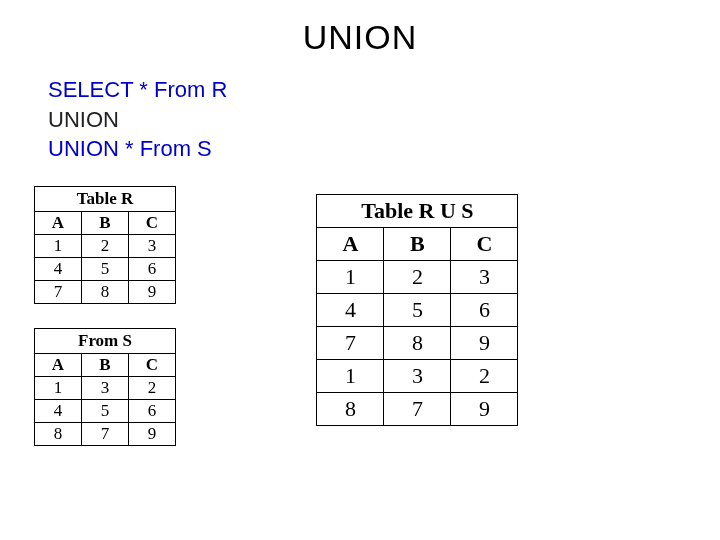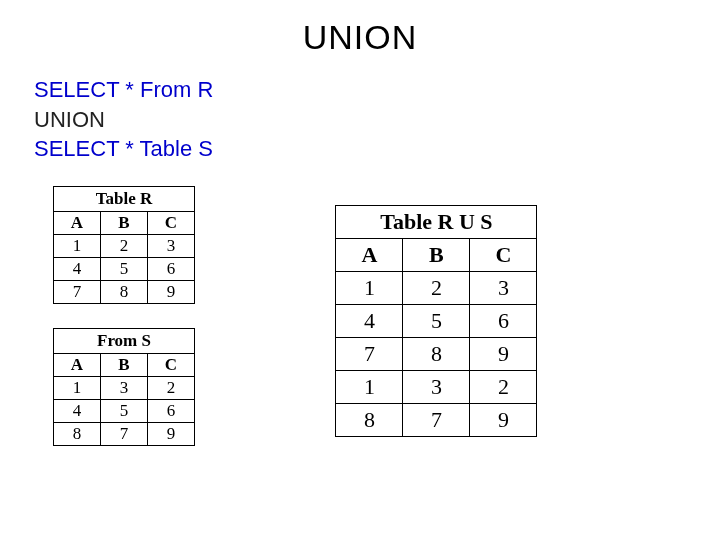--- a/index.html
+++ b/index.html
@@ -12,60 +12,60 @@
     position: relative;
   }
   .title {
     text-align: center;
     font-size: 34px;
     font-weight: 400;
     margin-top: 18px;
     letter-spacing: 1px;
   }
   .sql-block {
-    margin: 18px 0 0 34px;
+    margin: 18px 0 0 48px;
     font-size: 22px;
     line-height: 1.35;
   }
   .sql-line { color: #0000cc; }
   .sql-line.plain { color: #222; }
   .content {
     position: absolute;
     top: 186px;
     left: 34px;
     right: 34px;
   }
   .left-col {
     display: inline-block;
     vertical-align: top;
   }
   .right-col {
     display: inline-block;
     vertical-align: top;
     margin-left: 136px;
-    margin-top: 19px;
+    margin-top: 8px;
   }
   table.tbl {
     border-collapse: collapse;
     font-family: "Times New Roman", serif;
     background: #fff;
   }
   table.tbl caption {
     caption-side: top;
     border: 1px solid #000;
     border-bottom: none;
     font-weight: bold;
     padding: 2px 4px;
     text-align: center;
   }
   table.tbl th, table.tbl td {
     border: 1px solid #000;
     text-align: center;
   }
-  table.small { font-size: 17px; margin-left: 19px; }
+  table.small { font-size: 17px; }
   table.small caption { font-size: 17px; }
   table.small th, table.small td {
     width: 46px;
     padding: 1px 0;
   }
   table.small th { font-weight: bold; }
   table.large { font-size: 22px; }
   table.large caption { font-size: 22px; padding: 3px 6px; }
   table.large th, table.large td {
     width: 66px;
@@ -75,21 +75,21 @@
   .table-gap { height: 24px; }
 </style>
 </head>
 <body>
 
 <div class="title">UNION</div>
 
 <div class="sql-block">
   <div class="sql-line">SELECT * From R</div>
   <div class="sql-line plain">UNION</div>
-  <div class="sql-line">SELECT * Table S</div>
+  <div class="sql-line">UNION * From S</div>
 </div>
 
 <div class="content">
   <div class="left-col">
     <table class="tbl small">
       <caption>Table R</caption>
       <thead>
         <tr>
           <th>A</th>
           <th>B</th>

